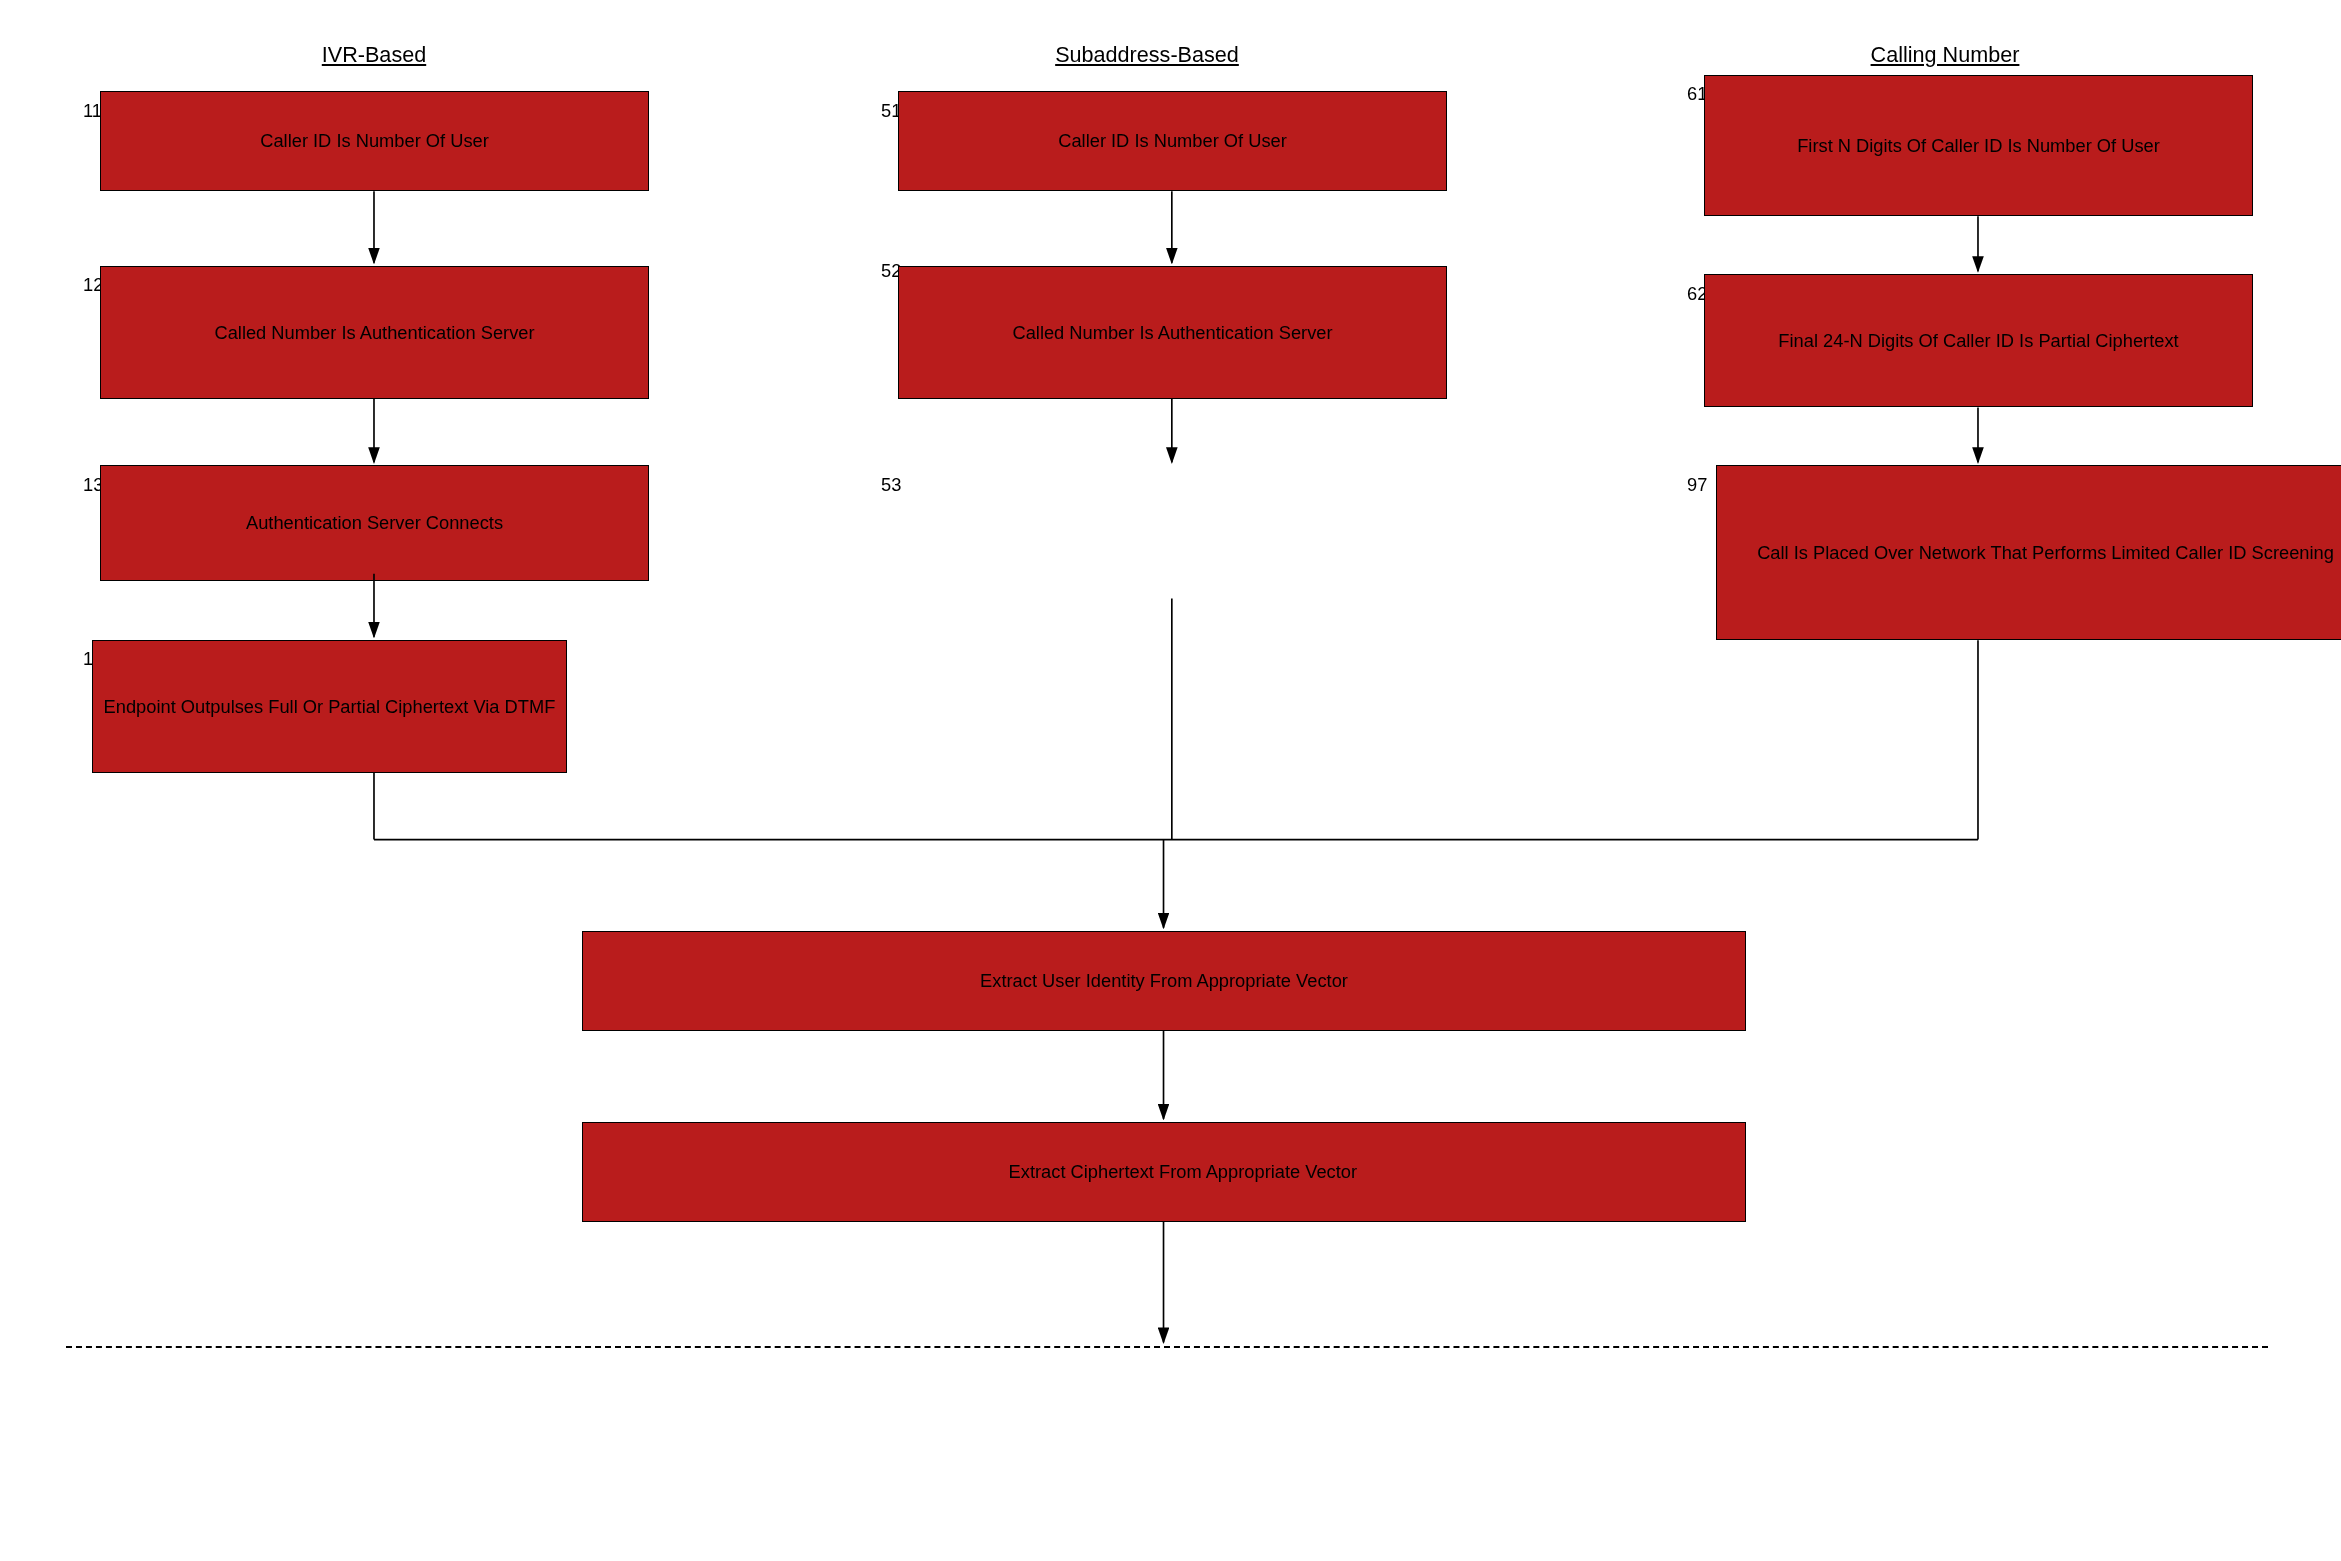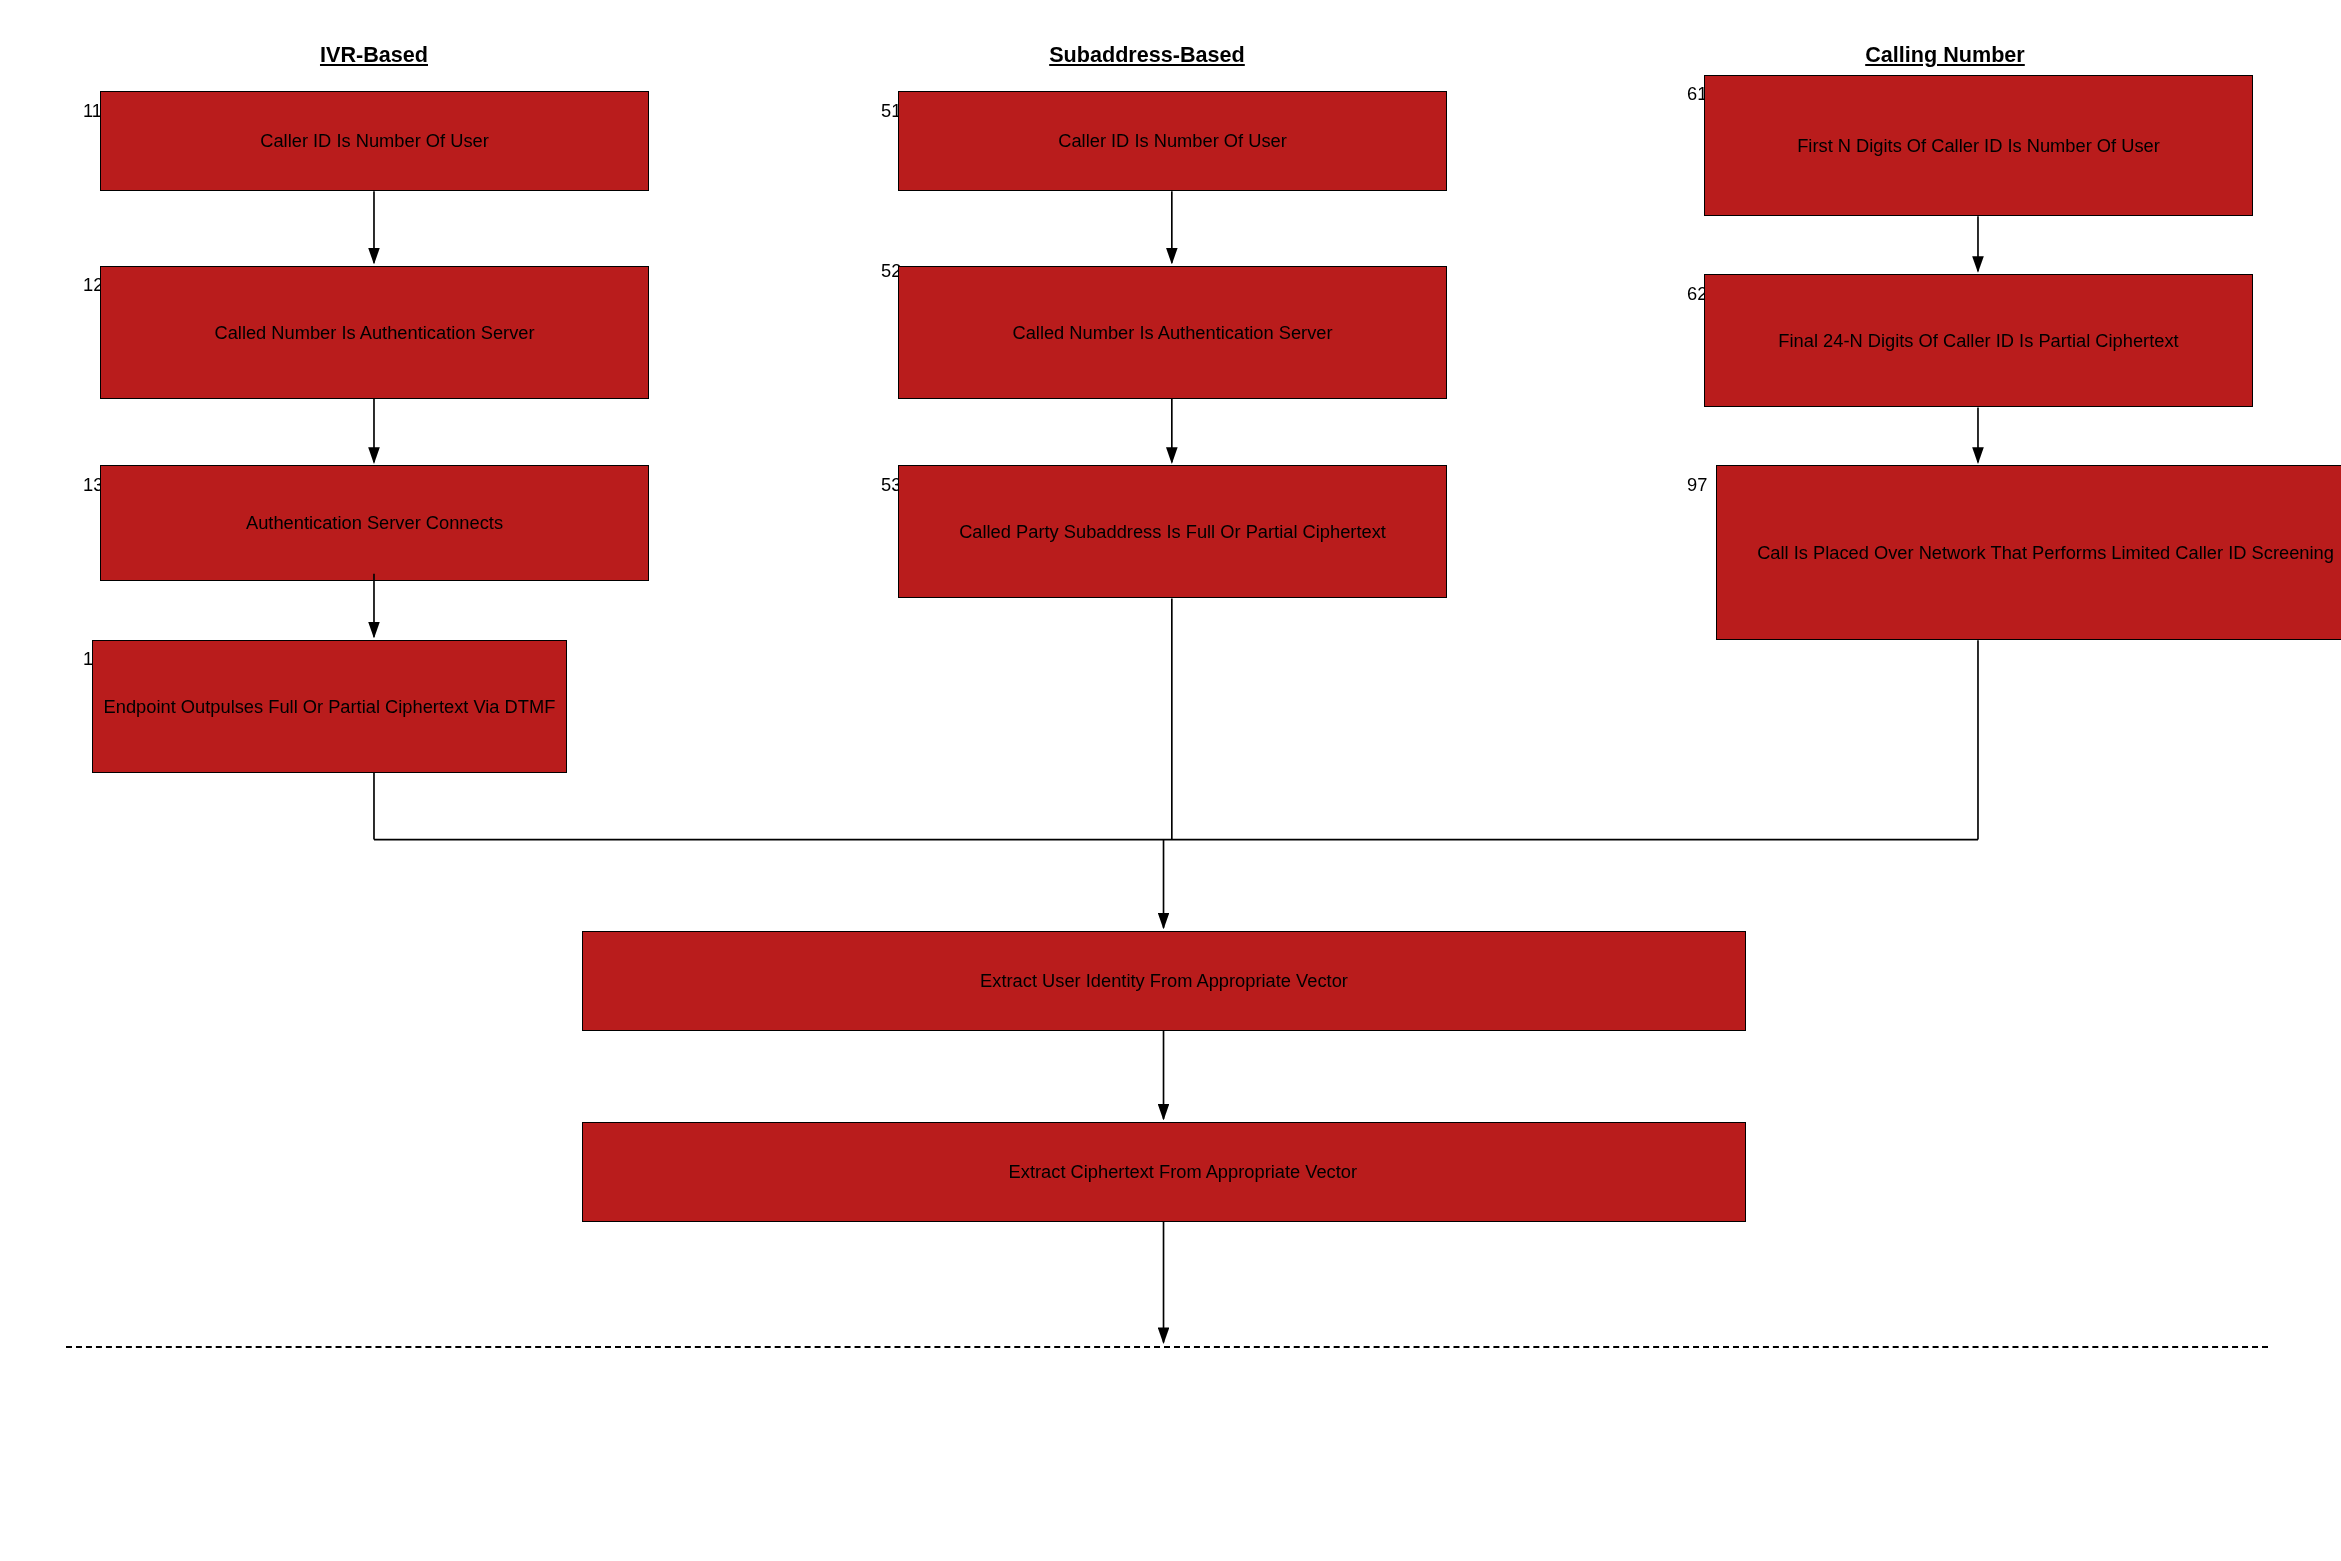--- a/index.html
+++ b/index.html
@@ -32,21 +32,21 @@
       font-size: 18.3px;
       line-height: 1.3;
       font-family: Arial, sans-serif;
     }
 
     .column-title {
       position: absolute;
       text-align: center;
       font-size: 21.6px;
       font-family: Arial, sans-serif;
-      font-weight: bold;
+      font-weight: normal;
       text-decoration: underline;
     }
 
     .node-label {
       position: absolute;
       font-size: 18.3px;
       font-family: Arial, sans-serif;
     }
 
     
@@ -97,23 +97,20 @@
   <div class="flow-box" style="left: 898px; top: 91px; width: 549px; height: 100px;">
     <span>Caller ID Is Number Of User</span>
   </div>
 
   <div class="node-label" style="left: 881px; top: 260px;">52</div>
   <div class="flow-box" style="left: 898px; top: 266px; width: 549px; height: 133px;">
     <span>Called Number Is Authentication Server</span>
   </div>
 
   <div class="node-label" style="left: 881px; top: 474px;">53</div>
-  <div class="flow-box" style="left: 898px; top: 465px; width: 549px; height: 133px;">
-    <span>Called Party Subaddress Is Full Or Partial Ciphertext</span>
-  </div>
 
   <div class="node-label" style="left: 1687px; top: 83px;">61</div>
   <div class="flow-box" style="left: 1704px; top: 75px; width: 549px; height: 141px;">
     <span>First N Digits Of Caller ID Is Number Of User</span>
   </div>
 
   <div class="node-label" style="left: 1687px; top: 283px;">62</div>
   <div class="flow-box" style="left: 1704px; top: 274px; width: 549px; height: 133px;">
     <span>Final 24-N Digits Of Caller ID Is Partial Ciphertext</span>
   </div>

